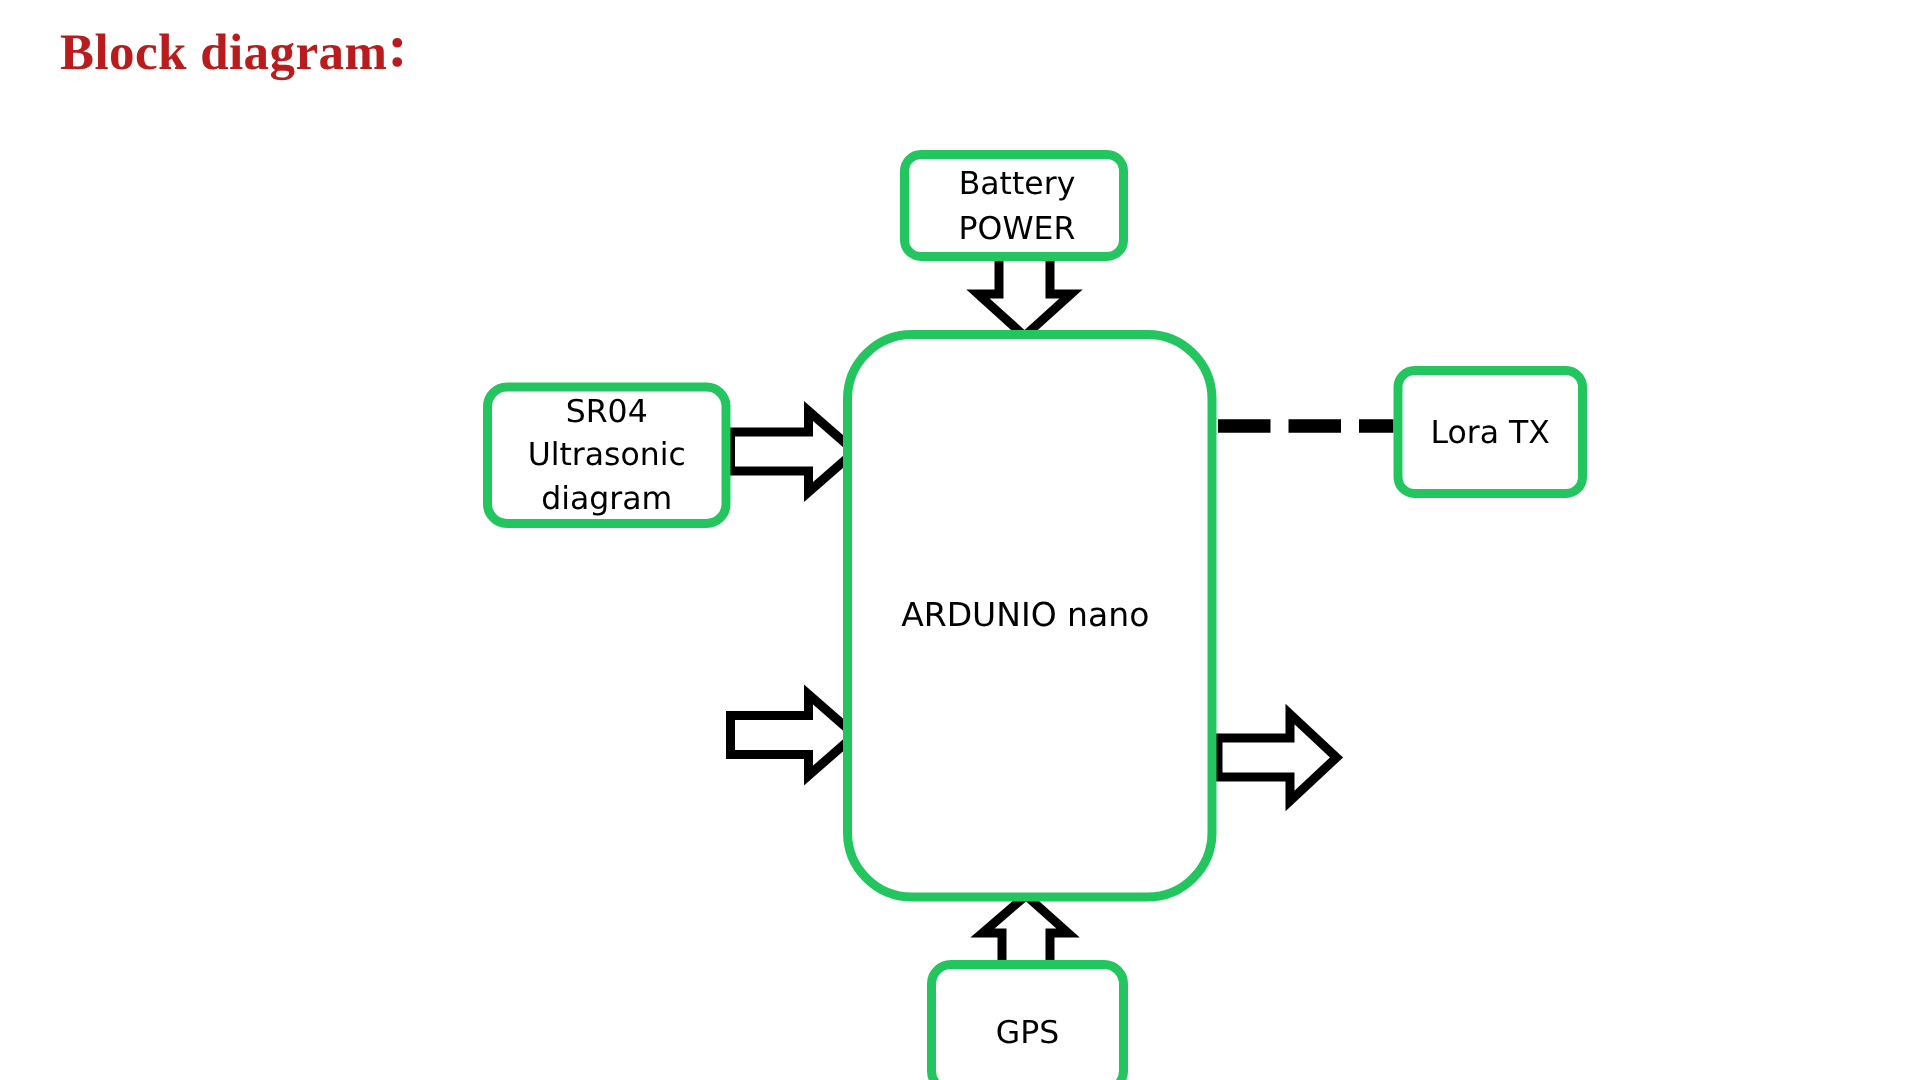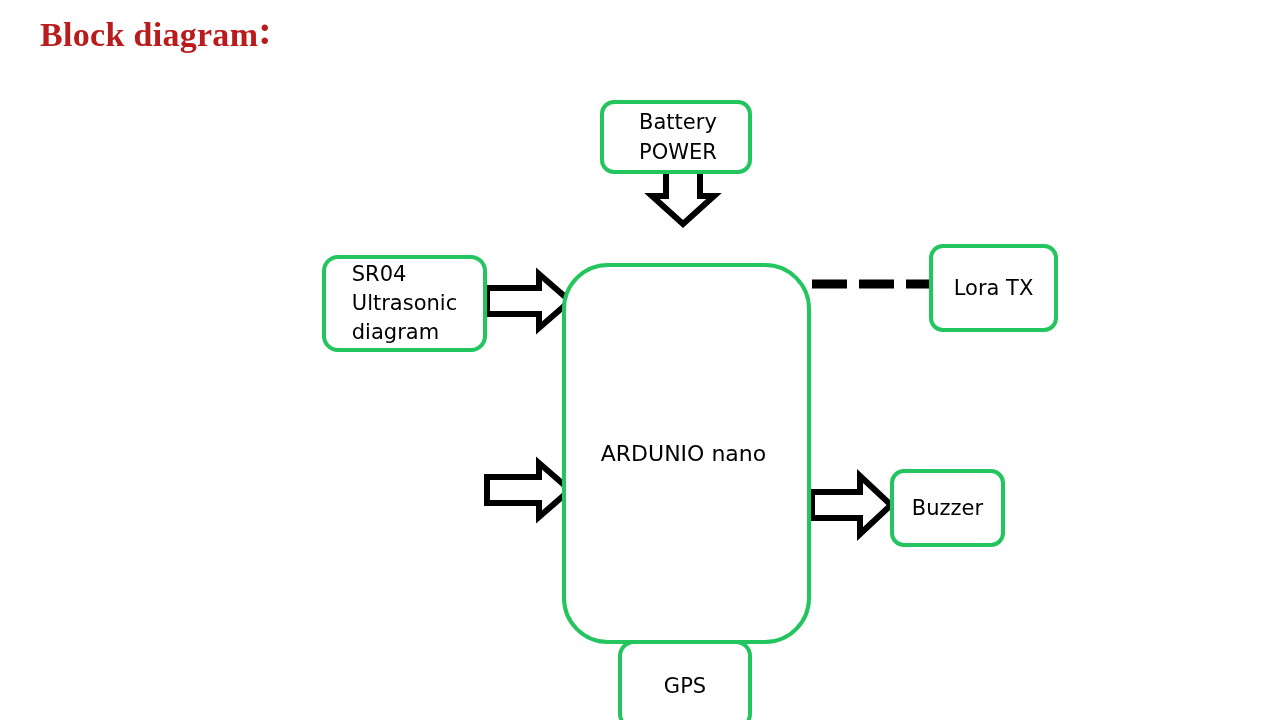--- a/index.html
+++ b/index.html
@@ -36,44 +36,44 @@
     white-space: nowrap;
   }
   .title .colon {
     font-size: 40px;
     vertical-align: 2px;
   }
 
   .node {
     position: absolute;
     box-sizing: border-box;
-    border: 4px solid #22c55e;
+    border: 6px solid #22c55e;
     background: #ffffff;
     display: flex;
     align-items: center;
     justify-content: center;
+    text-align: center;
     color: #000000;
     font-family: "DejaVu Sans", sans-serif;
   }
 
   .node .label {
     display: block;
     white-space: pre-line;
   }
 
   
   #mcu {
     left: 562px;
     top: 220px;
     width: 249px;
     height: 381px;
     border-radius: 46px;
     font-size: 22px;
     line-height: 28px;
-    margin-top: 43px;
   }
   #mcu .label {
     transform: translateX(-3px);
   }
 
   
   #battery {
     left: 600px;
     top: 100px;
     width: 152px;
@@ -199,21 +199,18 @@
     <span class="label">SR04
 Ultrasonic
 diagram</span>
   </div>
 
 
   <div class="node" id="lora">
     <span class="label">Lora TX</span>
   </div>
 
-  <div class="node" id="buzzer">
-    <span class="label">Buzzer</span>
-  </div>
 
   <div class="node" id="gps">
     <span class="label">GPS</span>
   </div>
 
 </div>
 
 </body></html>

